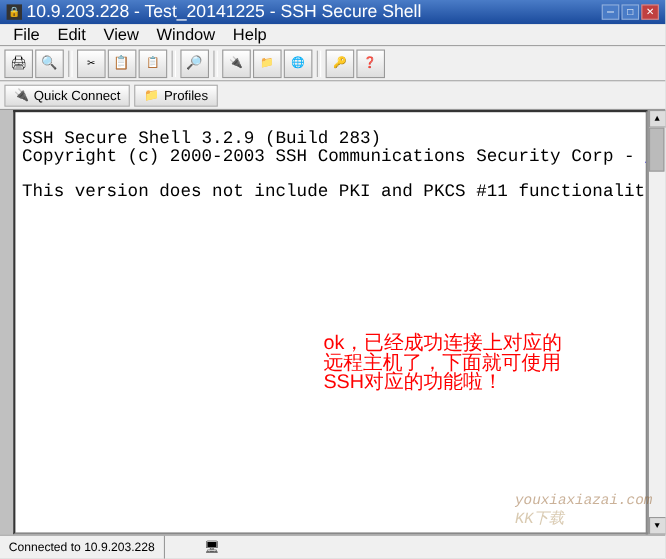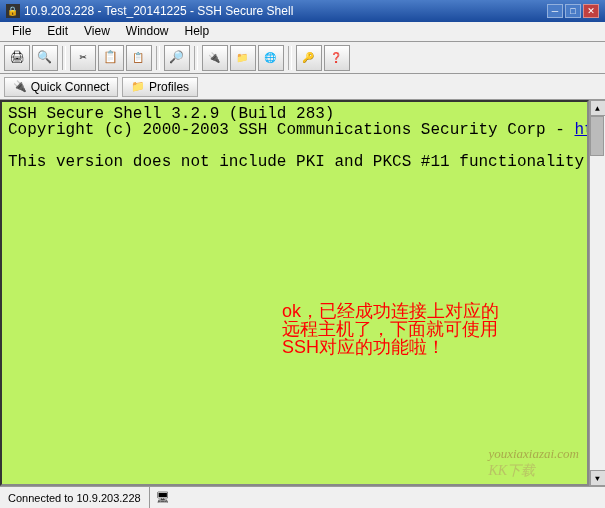--- a/index.html
+++ b/index.html
@@ -33,21 +33,21 @@
       width: 14px;
       height: 14px;
       background: #333;
       display: inline-flex;
       align-items: center;
       justify-content: center;
       font-size: 9px;
       color: #0cf;
     }
     .title-text {
-      font-size: 12px;
+      font-size: 16px;
     }
     .title-controls {
       display: flex;
       gap: 2px;
     }
     .title-btn {
       width: 16px;
       height: 14px;
       border: 1px solid rgba(255,255,255,0.4);
       background: #4a7cc7;
@@ -59,23 +59,24 @@
       cursor: pointer;
     }
     .title-btn.close { background: #c04040; }
 
     
     .menu-bar {
       background: #f0f0f0;
       border-bottom: 1px solid #999;
       height: 20px;
       display: flex;
+      align-items: center;
       padding: 0 4px;
       font-family: 'Segoe UI', Tahoma, sans-serif;
-      font-size: 12px;
+      font-size: 15px;
     }
     .menu-item {
       padding: 2px 8px;
       cursor: pointer;
       color: #000;
     }
 
     
     .toolbar {
       background: #f0f0f0;
@@ -142,25 +143,26 @@
       font-size: 12px;
       height: 20px;
     }
     .terminal-wrapper {
       display: flex;
       height: calc(508px - 22px - 20px - 32px - 26px - 22px);
       position: relative;
     }
     .terminal-content {
       flex: 1;
-      background: #bef264;
-      padding: 4px 6px;
+      background: #ffffff;
+      padding: 16px 6px;
       overflow: hidden;
       position: relative;
       border: 2px inset #888;
+      margin-left: 12px;
     }
     .terminal-scrollbar {
       width: 16px;
       background: #ddd;
       border-left: 1px solid #999;
       display: flex;
       flex-direction: column;
       align-items: center;
     }
     .scrollbar-arrow {
@@ -222,35 +224,36 @@
     
     .status-bar {
       background: #f0f0f0;
       border-top: 1px solid #999;
       height: 22px;
       display: flex;
       align-items: center;
       font-family: 'Segoe UI', Tahoma, sans-serif;
       font-size: 11px;
       color: #000;
+      gap: 30px;
     }
     .status-section {
       padding: 0 8px;
       border-right: 1px solid #999;
       height: 100%;
       display: flex;
       align-items: center;
     }
     .status-section:last-child { border-right: none; flex: 1; }
     .status-watermark {
       position: absolute;
       bottom: 28px;
-      right: 26px;
+      right: 12px;
       color: rgba(180,180,180,0.6);
-      font-family: Liberation Serif, serif;
+      font-family: Liberation Mono, monospace;
       font-size: 18px;
       font-style: italic;
       pointer-events: none;
     }
     .watermark-cn {
       font-size: 14px;
       color: rgba(180,150,100,0.5);
     }
   </style>
 </head>

